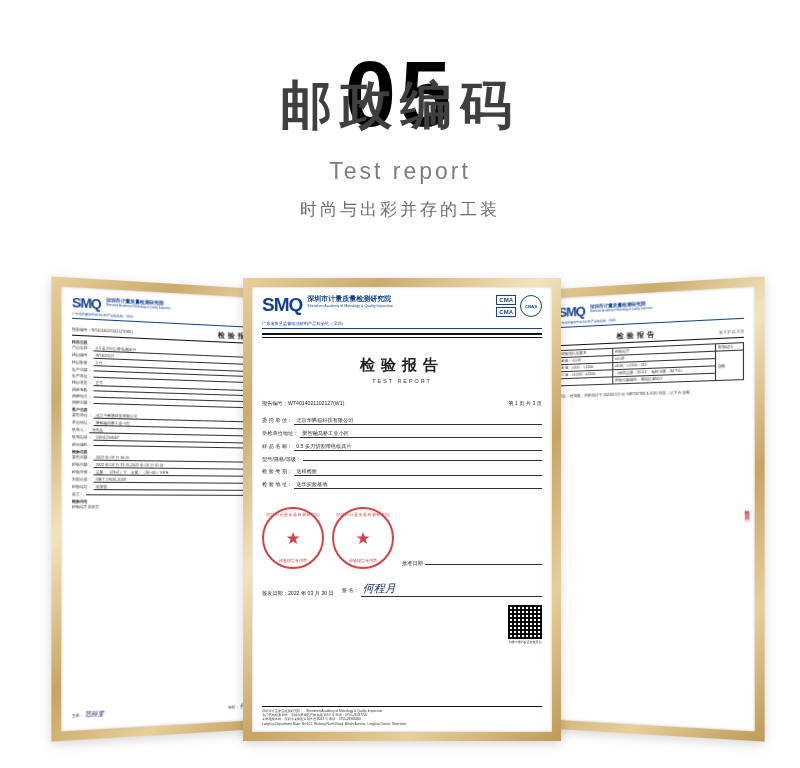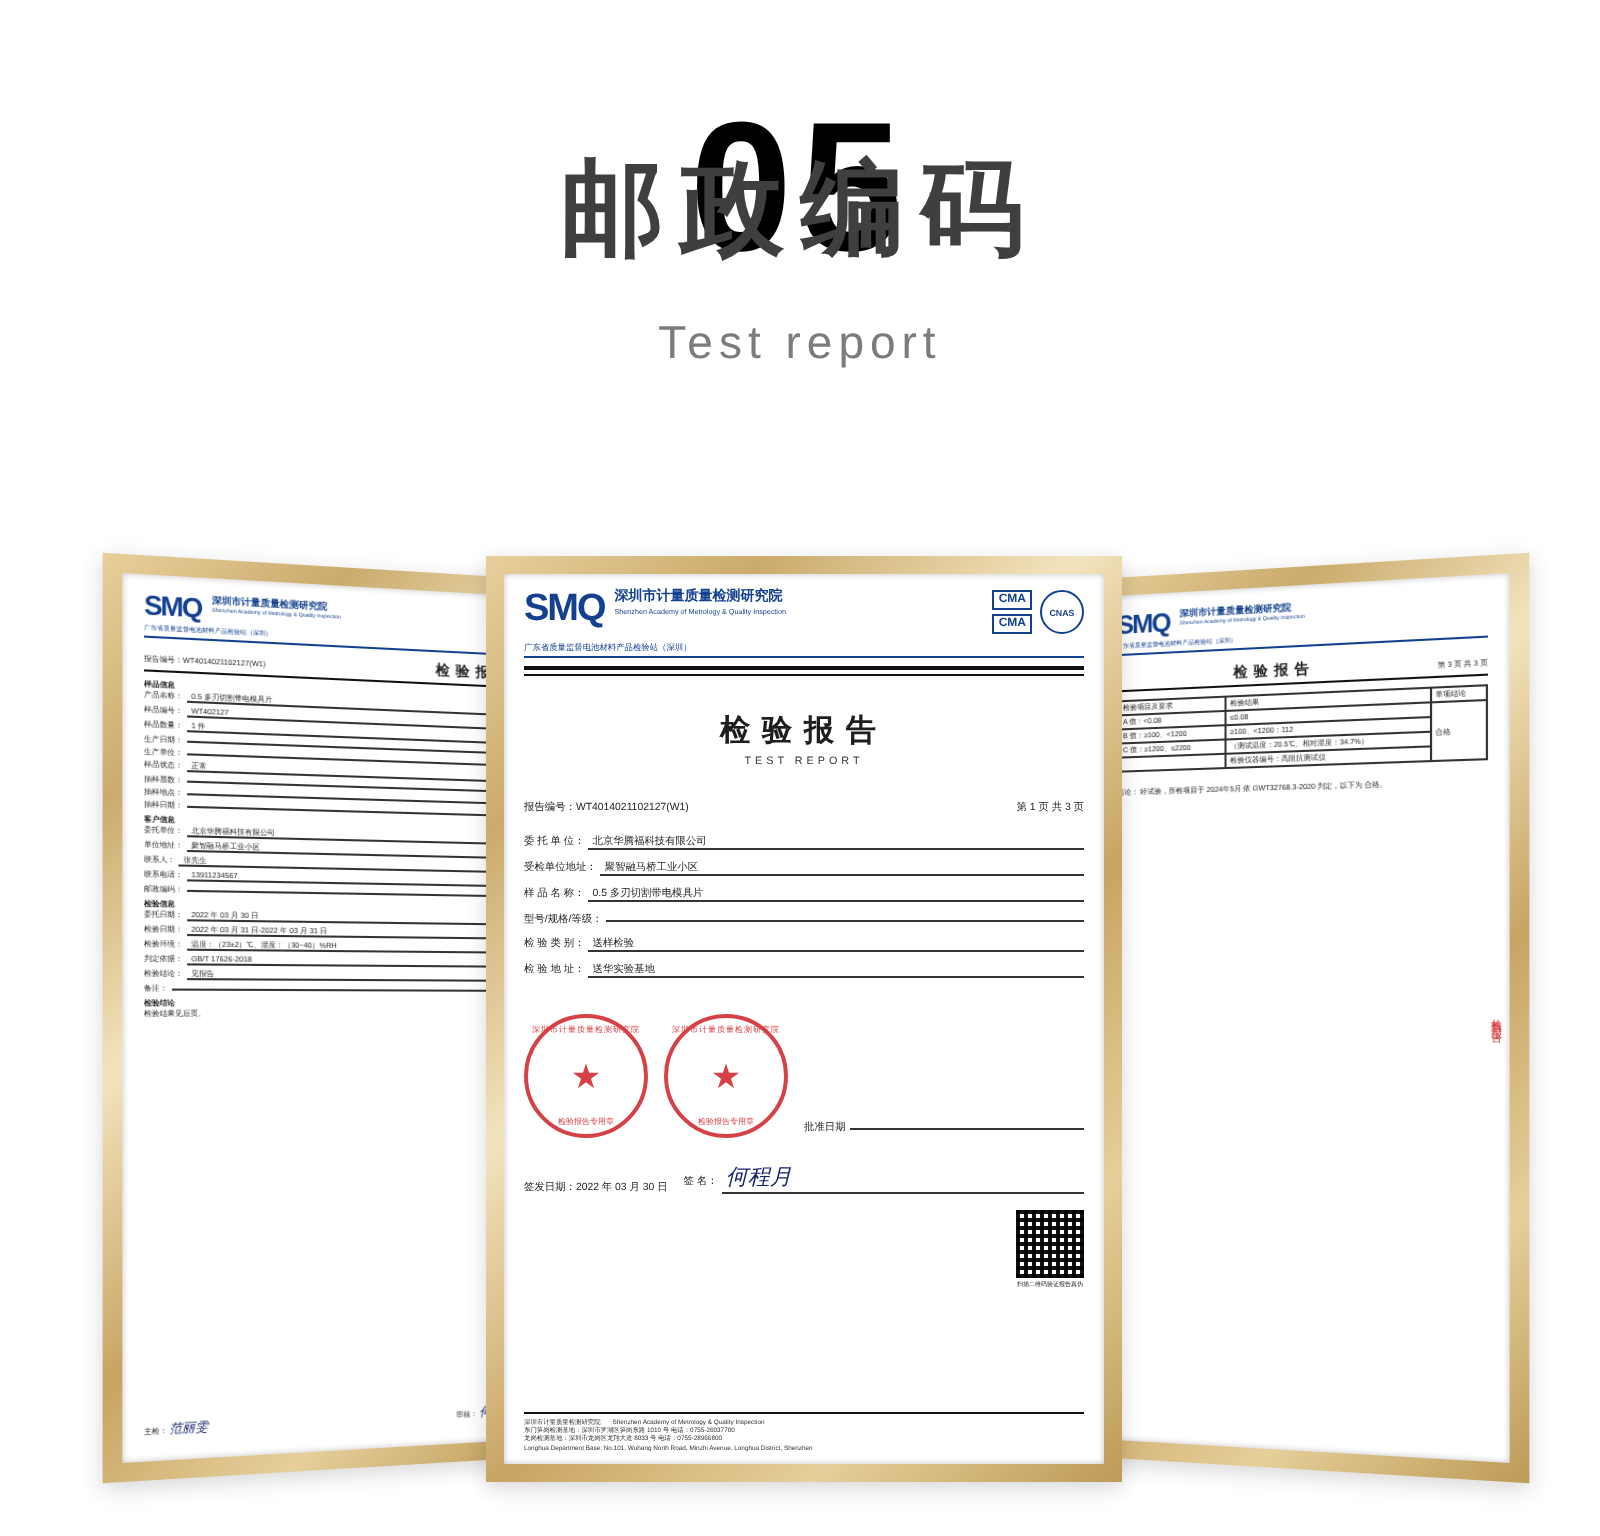--- a/index.html
+++ b/index.html
@@ -282,20 +282,21 @@
   .doc.small { font-size: 3.6px; }
   .doc.center { font-size: 5.2px; }
 </style>
 </head>
 <body>
 
 <div class="header">
   <div class="ghost-number">05</div>
   <div class="main-title">邮政编码</div>
   <div class="sub-title">Test report</div>
+  <div class="tag-line">时尚与出彩并存的工装</div>
 </div>
 
 <div class="frames">
 
   <div class="frame frame-left">
     <div class="frame-inner">
       <div class="doc small">
 
         <div class="doc-head">
           <div class="smq-logo" style="font-size:13px;">SMQ</div>

